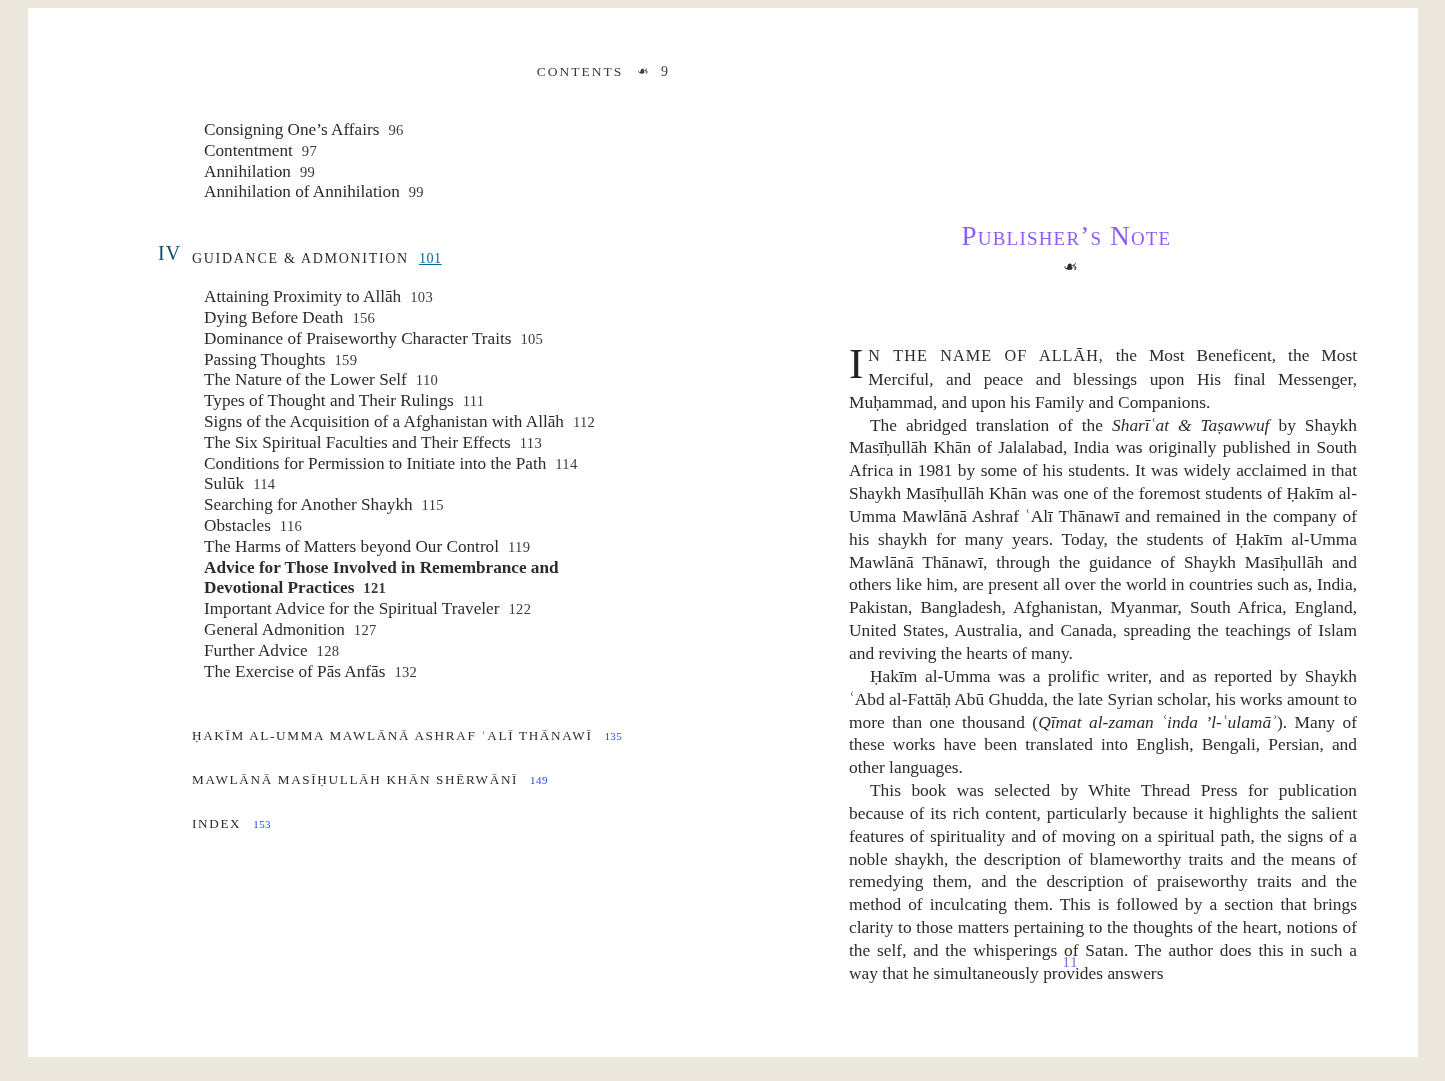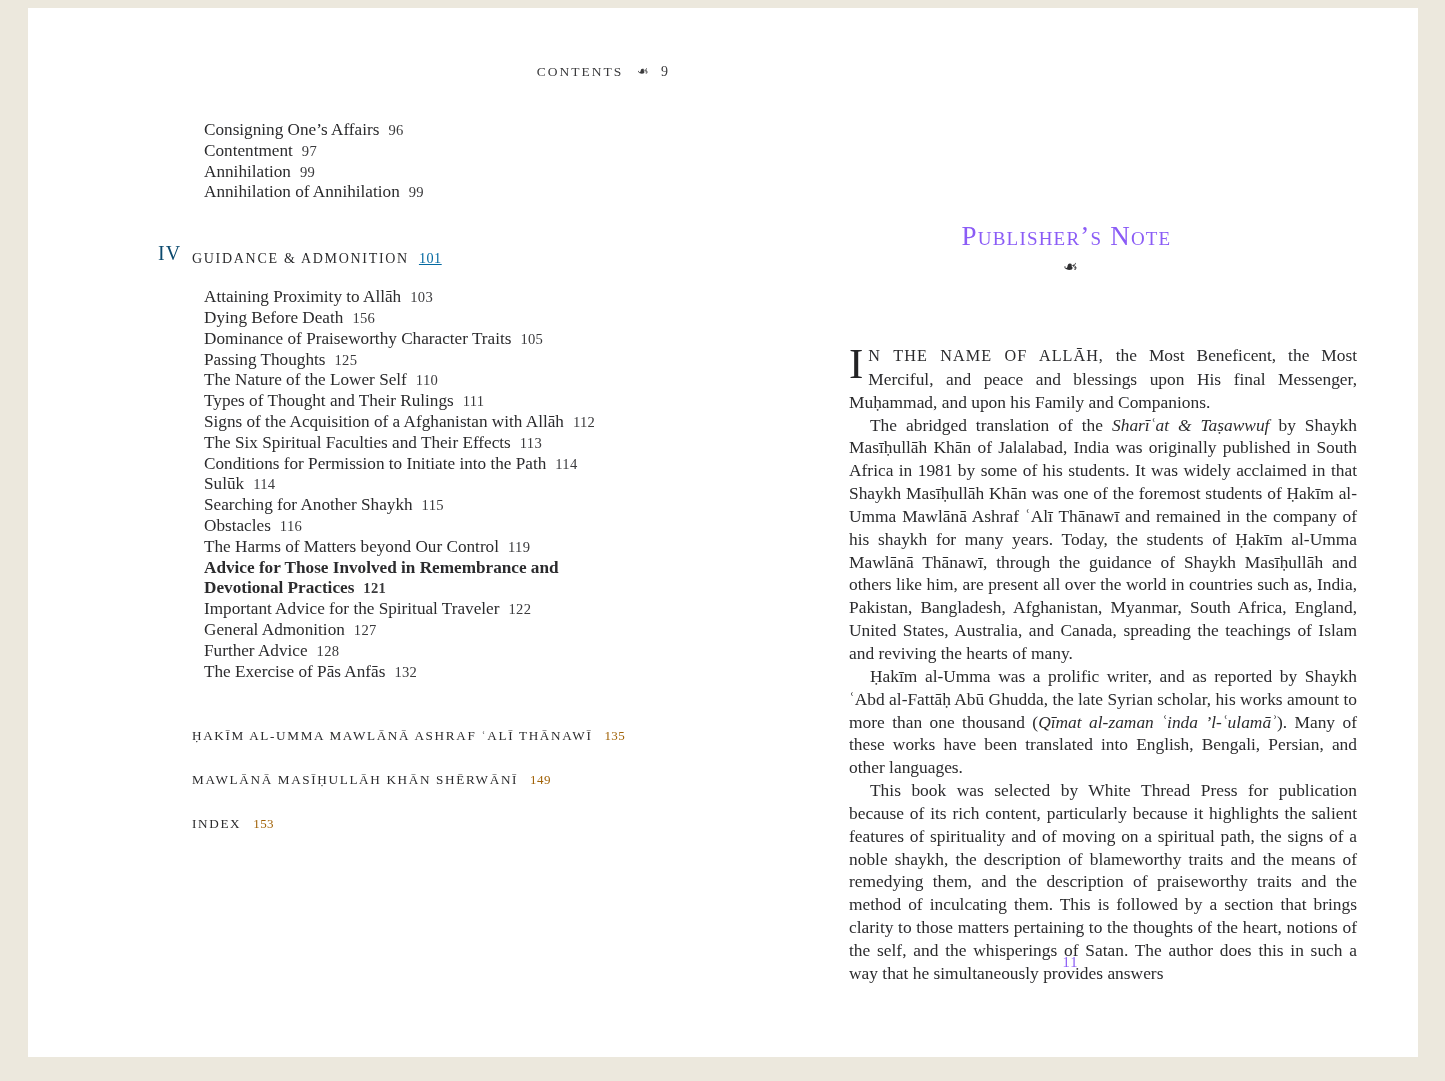--- a/index.html
+++ b/index.html
@@ -131,25 +131,25 @@
 
   .toc-major {
     margin-left: 28px;
     font-size: 13.2px;
     letter-spacing: 1.65px;
     font-variant: small-caps;
     color: #2b2b2d;
     white-space: nowrap;
   }
   .toc-major .pg {
-    font-size: 13px;
+    font-size: 11px;
     letter-spacing: 0.4px;
     margin-left: 12px;
     font-variant: normal;
-    color: #a16207;
+    color: #1d4ed8;
   }
   .sp-28 { height: 28px; }
   .sp-34 { height: 34px; }
 
   
   .page-right {
     position: absolute;
     left: 695px;
     top: 0;
     width: 695px;
@@ -270,21 +270,21 @@
           <div class="toc-entry">
             <span>Attaining Proximity to Allāh</span><span class="pg">103</span>
           </div>
           <div class="toc-entry">
             <span>Dying Before Death</span><span class="pg">156</span>
           </div>
           <div class="toc-entry">
             <span>Dominance of Praiseworthy Character Traits</span><span class="pg">105</span>
           </div>
           <div class="toc-entry">
-            <span>Passing Thoughts</span><span class="pg">125</span>
+            <span>Passing Thoughts</span><span class="pg">159</span>
           </div>
           <div class="toc-entry">
             <span>The Nature of the Lower Self</span><span class="pg">110</span>
           </div>
           <div class="toc-entry">
             <span>Types of Thought and Their Rulings</span><span class="pg">111</span>
           </div>
           <div class="toc-entry">
             <span>Signs of the Acquisition of a Afghanistan with Allāh</span><span class="pg">112</span>
           </div>

